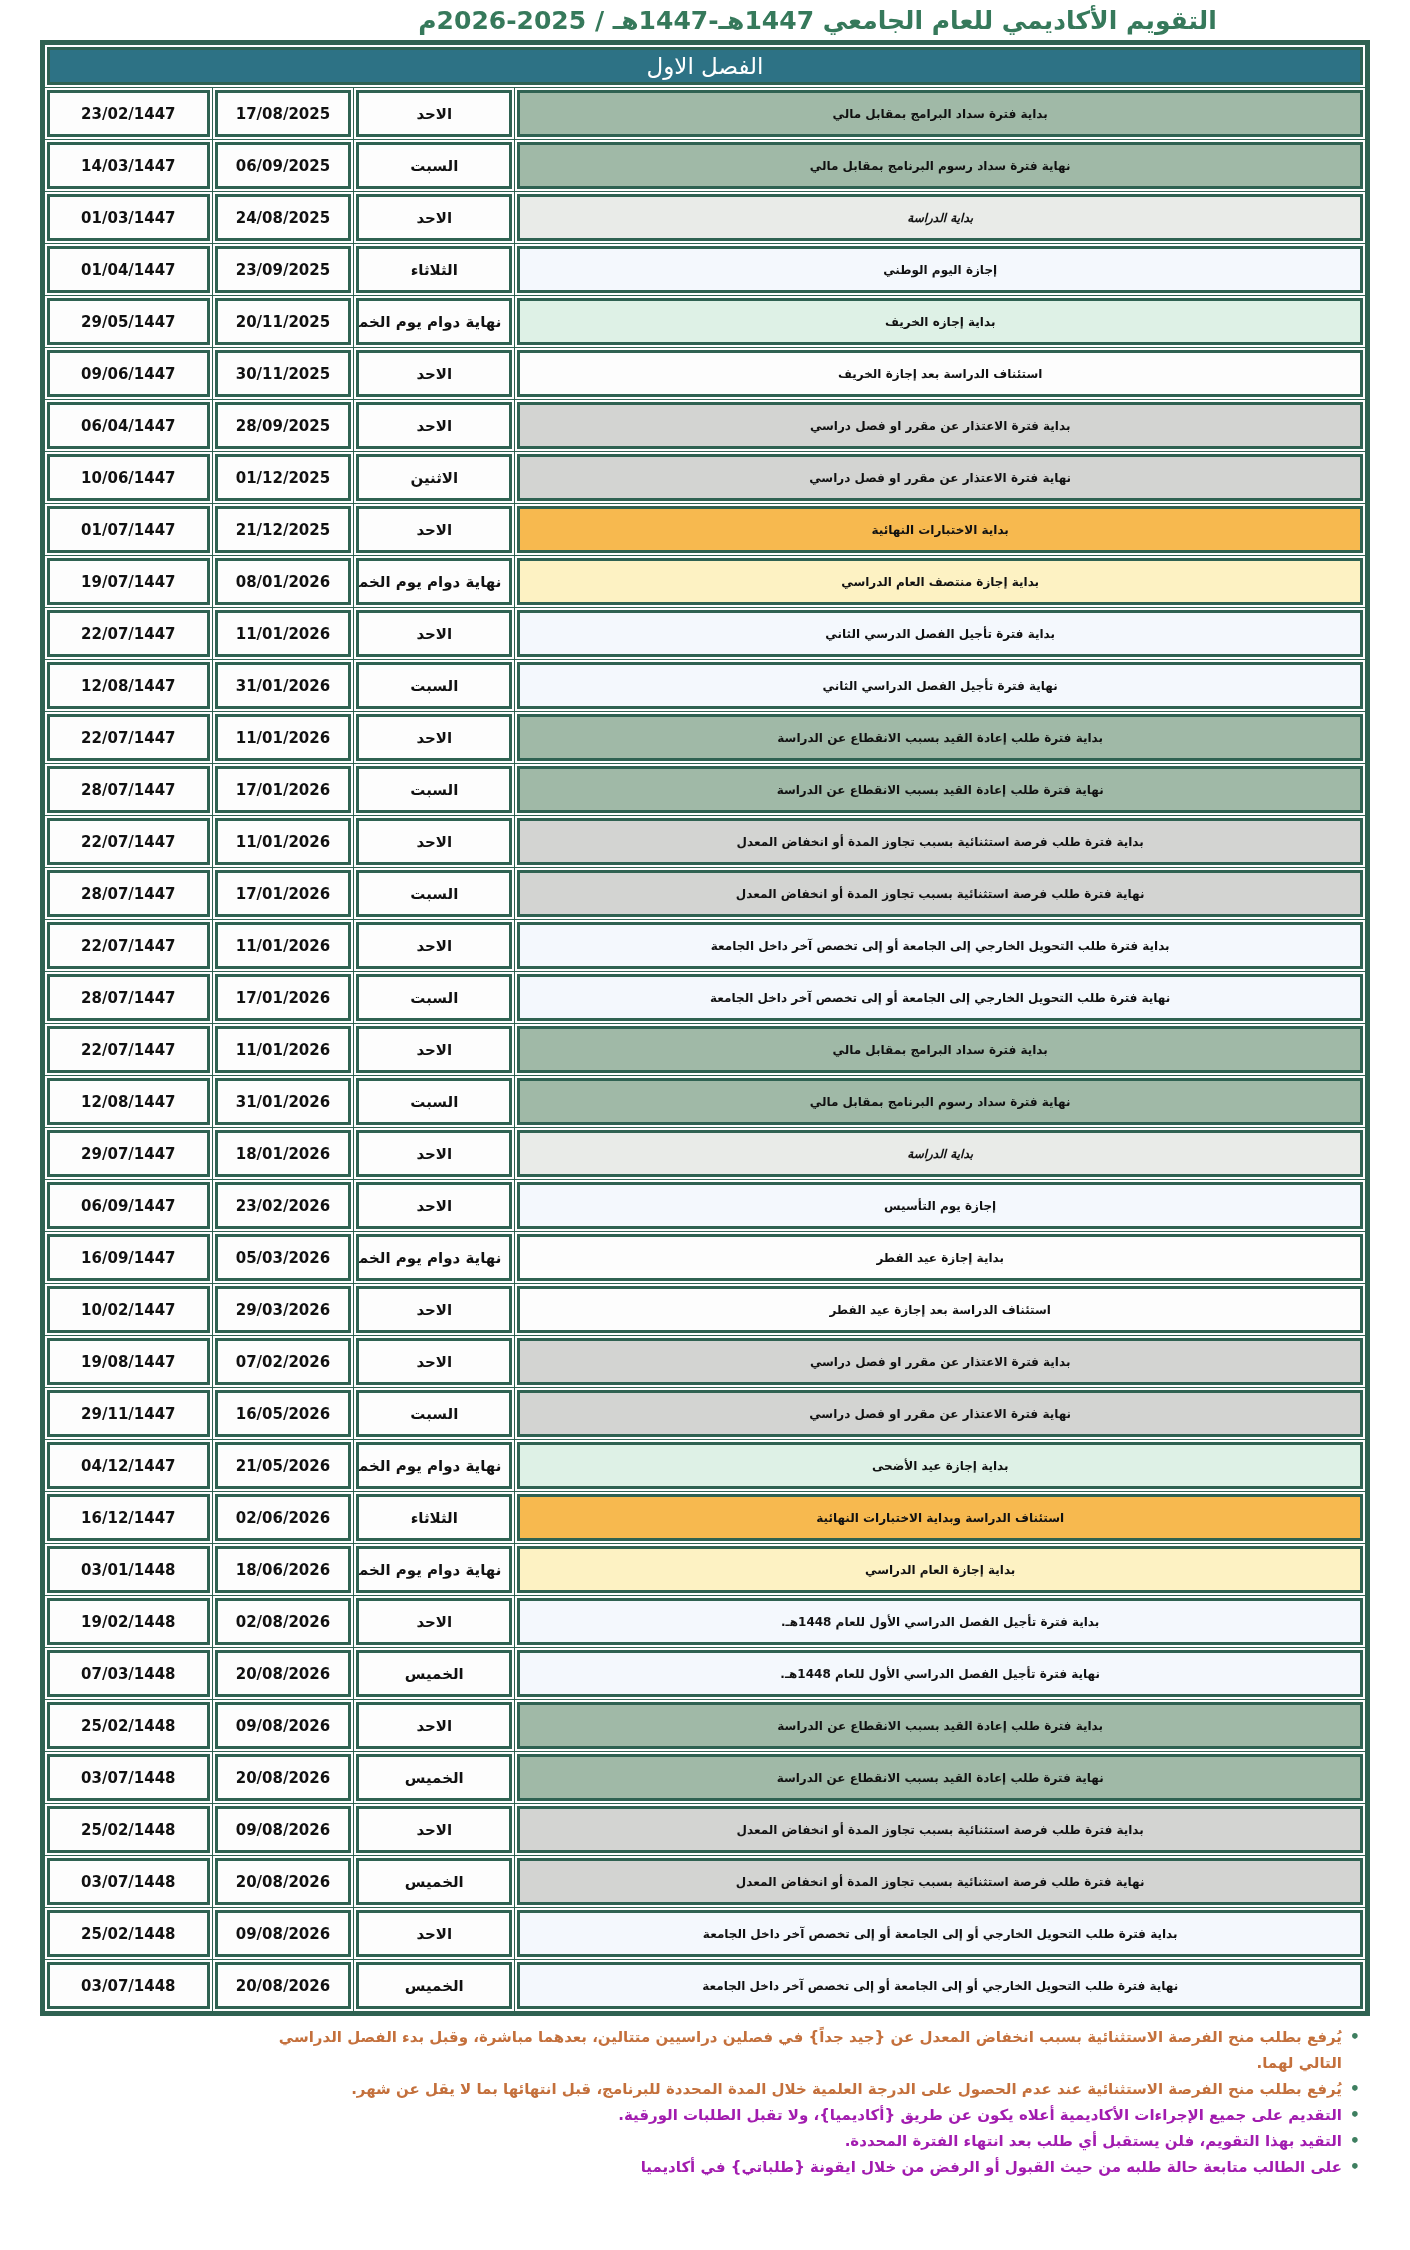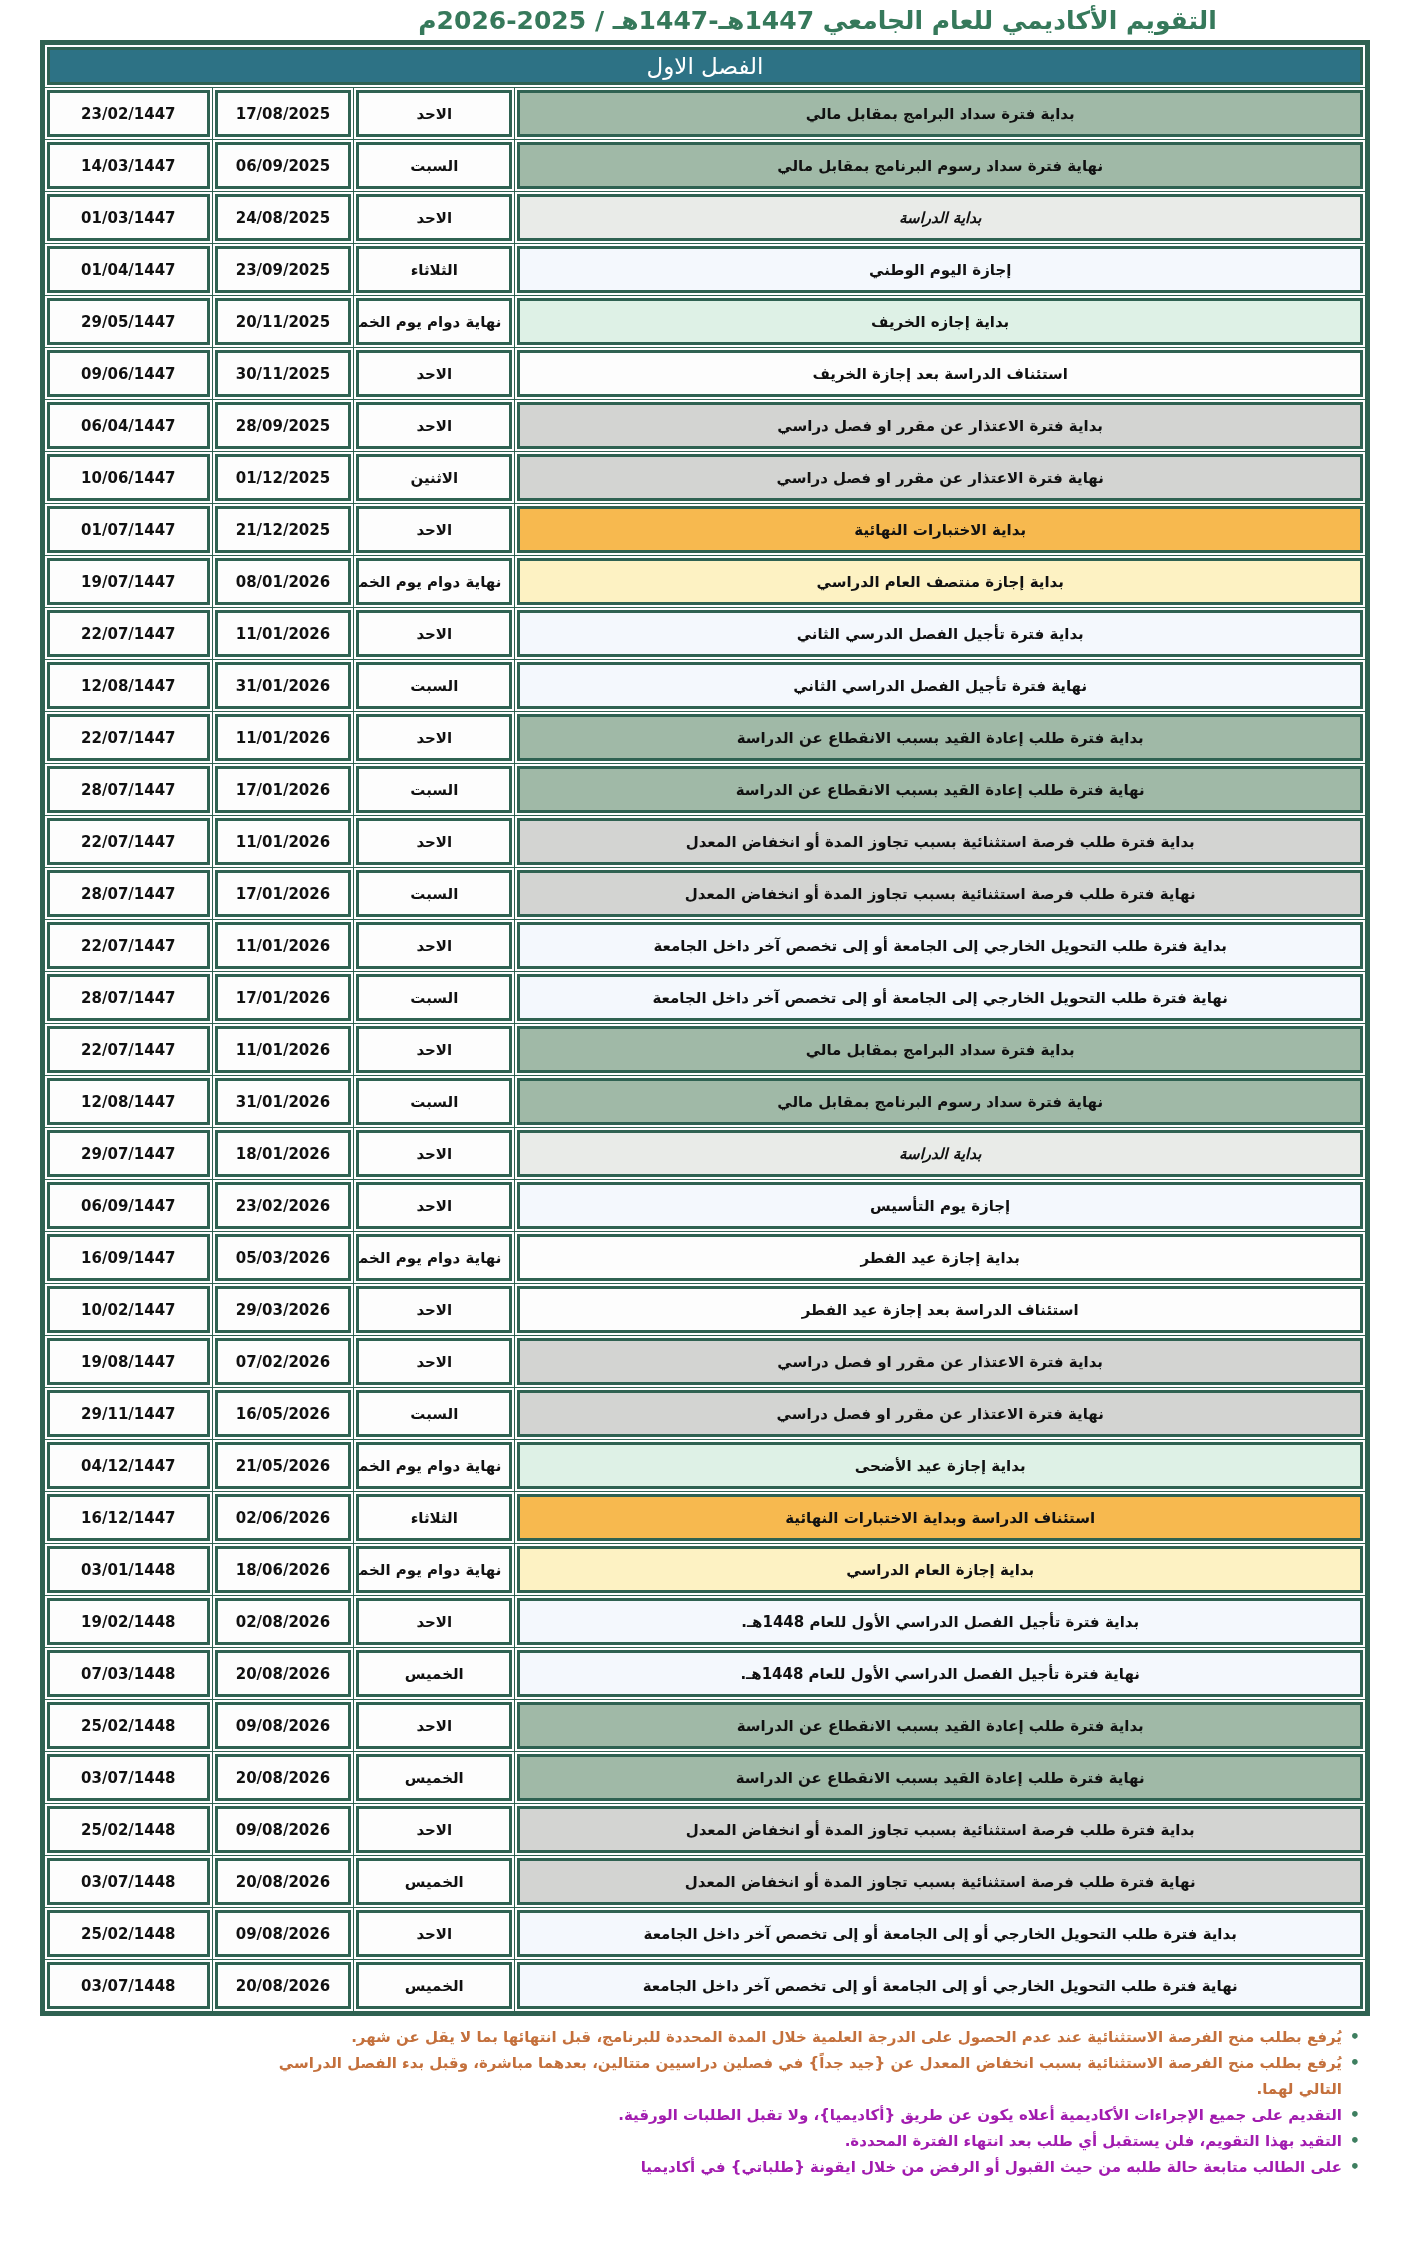--- a/index.html
+++ b/index.html
@@ -45,21 +45,21 @@
     overflow:hidden;
     white-space:nowrap;
   }
   td.section-header{
     background:#2d7285;
     color:#ffffff;
     font-size:23px;
     font-weight:normal;
     height:32px;
   }
-  td.event{font-size:15px;}
+  td.event{font-size:12px;}
   
   .v-sage      {background:#a0b9a7;}
   .v-lightgray {background:#e9ebe8;font-style:italic;}
   .v-lightblue {background:#f4f8fd;}
   .v-mint      {background:#def1e6;}
   .v-white    {background:#fdfdfd;}
   .v-gray      {background:#d3d4d2;}
   .v-orange    {background:#f7b94f;}
   .v-yellow    {background:#fdf2c3;}
 
@@ -325,19 +325,19 @@
             <td class="event v-lightblue">نهاية فترة طلب التحويل الخارجي أو إلى الجامعة أو إلى تخصص آخر داخل الجامعة</td>
             <td>الخميس</td>
             <td>20/08/2026</td>
             <td>03/07/1448</td>
           </tr>
         </tbody>
     </table>
   </div>
 
   <ul class="notes" id="notes-list">
+      <li class="n-orange">يُرفع بطلب منح الفرصة الاستثنائية بسبب انخفاض المعدل عن {جيد جداً} في فصلين دراسيين متتالين، بعدهما مباشرة، وقبل بدء الفصل الدراسي التالي لهما.</li>
       <li class="n-orange">يُرفع بطلب منح الفرصة الاستثنائية عند عدم الحصول على الدرجة العلمية خلال المدة المحددة للبرنامج، قبل انتهائها بما لا يقل عن شهر.</li>
-      <li class="n-orange">يُرفع بطلب منح الفرصة الاستثنائية بسبب انخفاض المعدل عن {جيد جداً} في فصلين دراسيين متتالين، بعدهما مباشرة، وقبل بدء الفصل الدراسي التالي لهما.</li>
       <li class="n-green">التقديم على جميع الإجراءات الأكاديمية أعلاه يكون عن طريق {أكاديميا}، ولا تقبل الطلبات الورقية.</li>
       <li class="n-green">التقيد بهذا التقويم، فلن يستقبل أي طلب بعد انتهاء الفترة المحددة.</li>
       <li class="n-green">على الطالب متابعة حالة طلبه من حيث القبول أو الرفض من خلال ايقونة {طلباتي} في أكاديميا</li>
     </ul>
 </div>
 
 </body></html>

